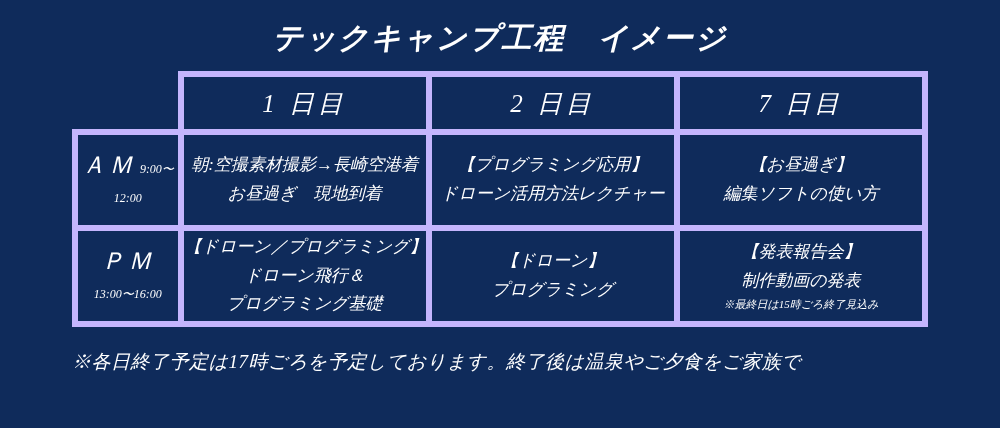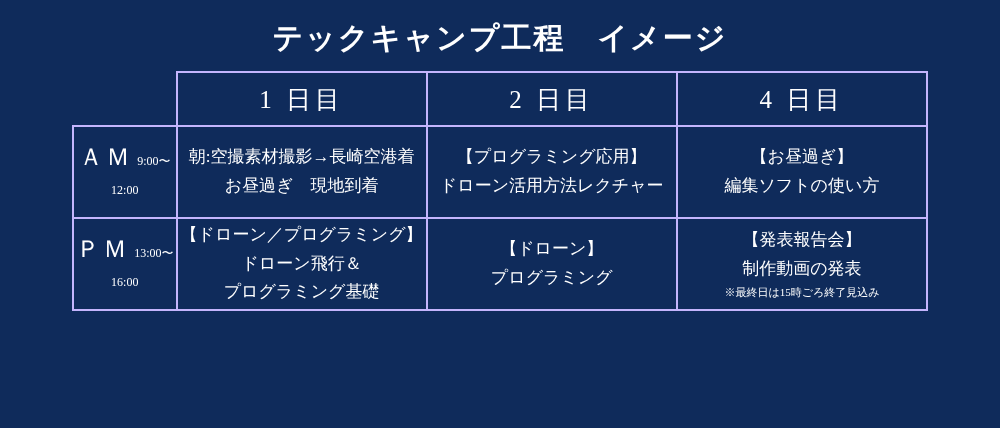--- a/index.html
+++ b/index.html
@@ -12,41 +12,42 @@
     background: #0f2b5b;
     font-family: "Liberation Serif", "DejaVu Serif", serif;
     color: #ffffff;
     overflow: hidden;
   }
   .page {
     position: relative;
     width: 1000px;
     height: 428px;
     box-sizing: border-box;
+    font-style: italic;
   }
   .title {
     text-align: center;
     font-size: 30px;
     letter-spacing: 2px;
     font-weight: bold;
     padding-top: 18px;
     padding-bottom: 12px;
     color: #ffffff;
   }
   .schedule-wrap {
     padding: 0 72px;
     box-sizing: border-box;
   }
   table.schedule {
     width: 100%;
     border-collapse: collapse;
     table-layout: fixed;
   }
   table.schedule td, table.schedule th {
-    border: 2px solid #c4b5fd;
+    border: 6px solid #c4b5fd;
     text-align: center;
     vertical-align: middle;
     color: #ffffff;
     font-weight: normal;
   }
   .col-time {
     width: 100px;
   }
   thead td, thead th {
     height: 50px;
@@ -105,21 +106,21 @@
 
   <div class="title">テックキャンプ工程　イメージ</div>
 
   <div class="schedule-wrap">
     <table class="schedule">
       <thead>
         <tr>
           <td class="col-time corner-cell"></td>
           <th>1 日目</th>
           <th>2 日目</th>
-          <th>4 日目</th>
+          <th>7 日目</th>
         </tr>
       </thead>
       <tbody>
 
         <tr class="body-row">
           <td class="col-time">
             <span class="time-label">ＡＭ</span>
             <span class="time-range">9:00〜12:00</span>
           </td>
           <td>
@@ -155,15 +156,16 @@
             <span class="cell-line">制作動画の発表</span>
             <span class="cell-note">※最終日は15時ごろ終了見込み</span>
           </td>
         </tr>
 
       </tbody>
     </table>
   </div>
 
   <div class="notes">
+    <div class="note-line">※各日終了予定は17時ごろを予定しております。終了後は温泉やご夕食をご家族で</div>
   </div>
 
 </div>
 
 </body></html>

